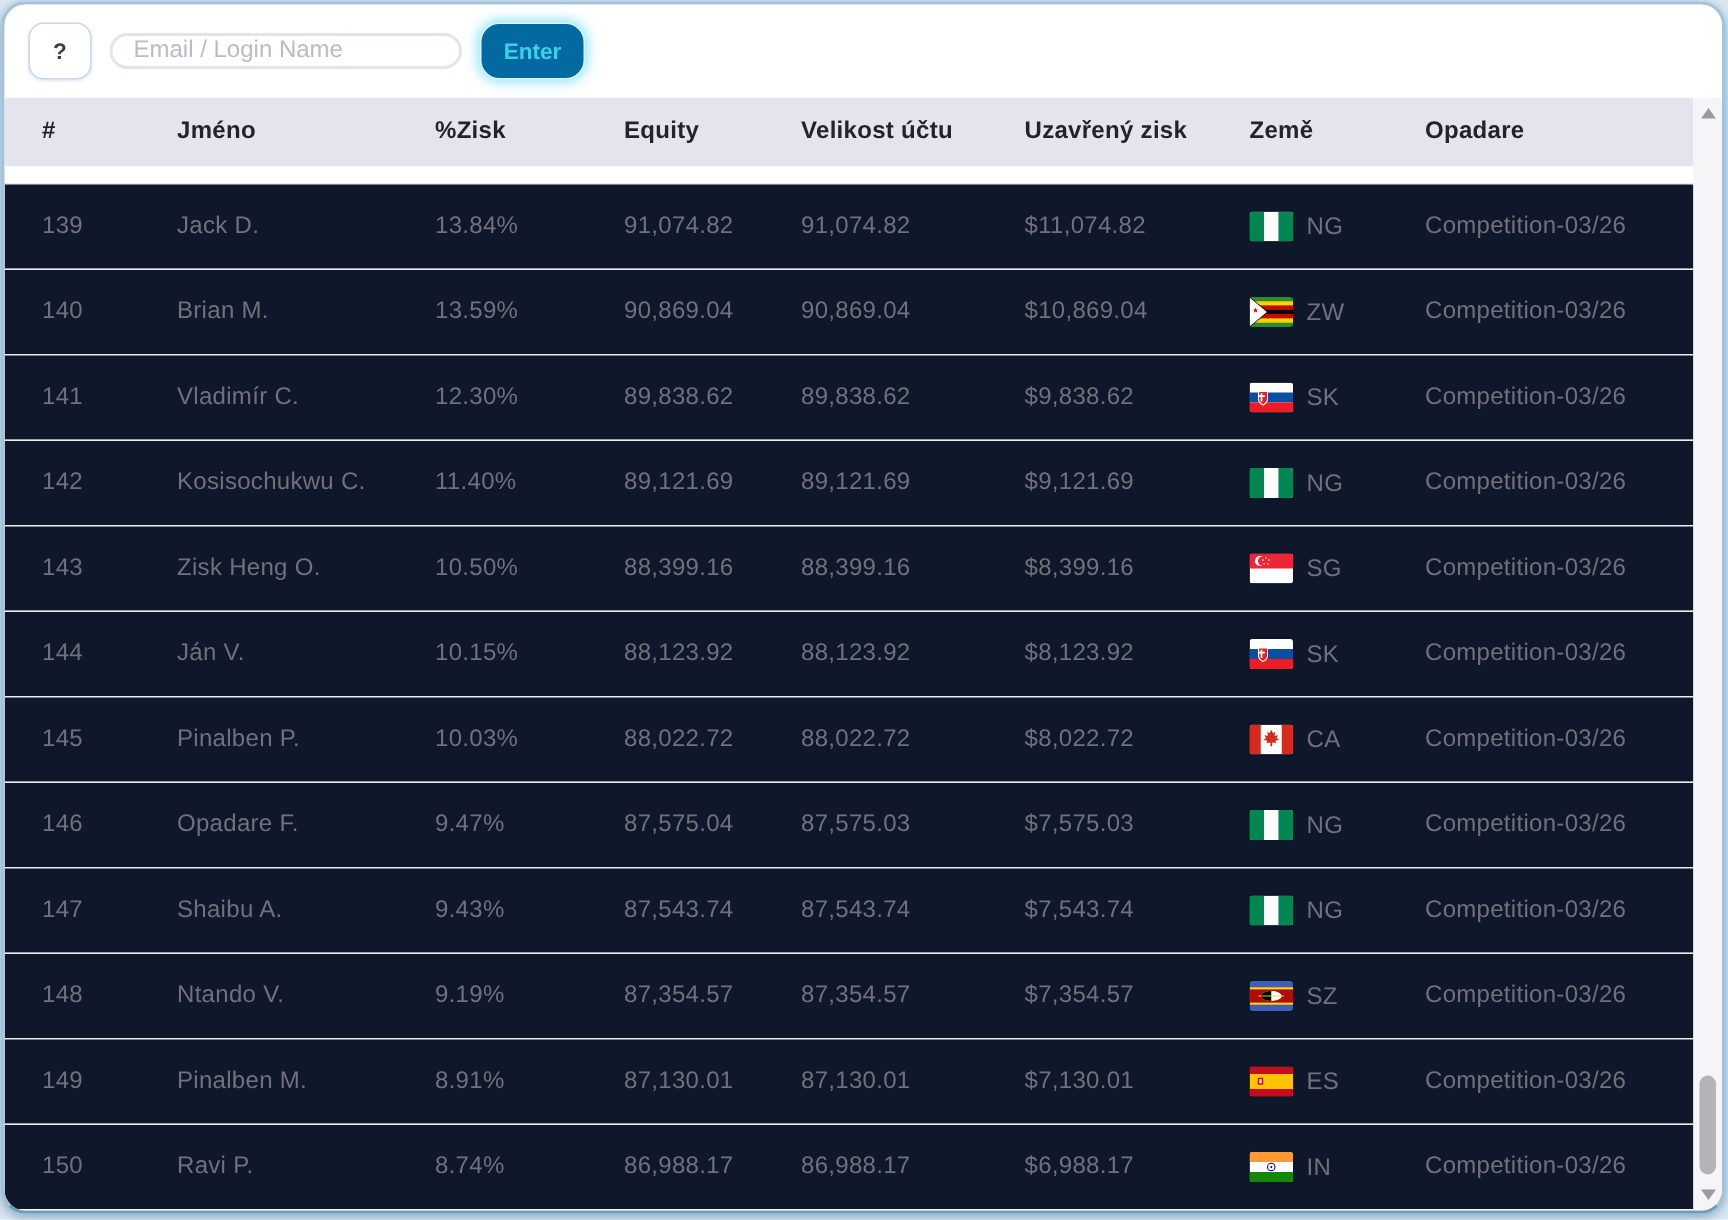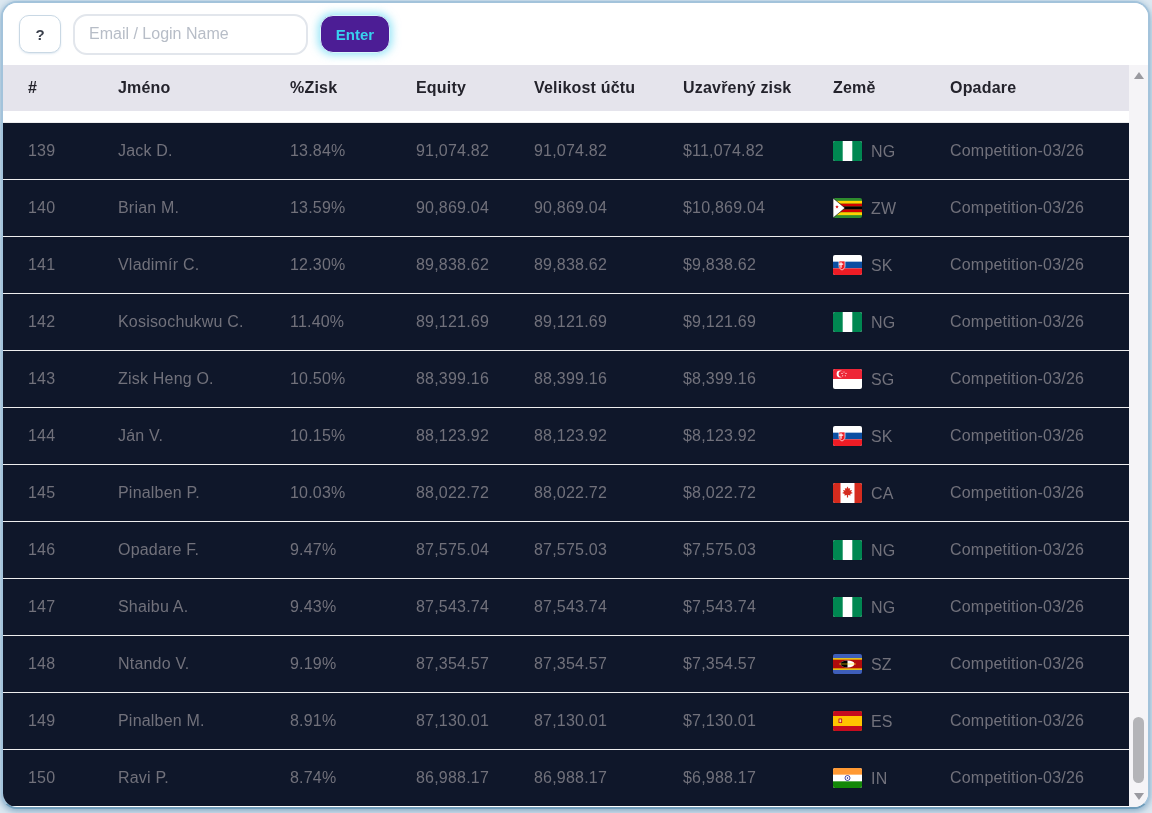--- a/index.html
+++ b/index.html
@@ -29,32 +29,32 @@
   .help-btn {
     width:42px; height:38px;
     background:#fff;
     border:1.5px solid #c9d8e4;
     border-radius:10px;
     color:#3a3f4b; font-weight:700; font-size:15px;
     cursor:pointer;
     box-shadow:0 1px 2px rgba(160,190,215,.35);
   }
   .login-input {
-    width:235px; height:41px;
+    width:235px; height:24px;
     border:2px solid #e2e6ec;
     border-radius:14px;
     padding:0 14px;
     font-size:16px; color:#444;
     font-family:inherit;
     outline:none;
   }
   .login-input::placeholder { color:#b7bdc7; }
   .enter-btn {
     height:38px; min-width:70px; padding:0 14px;
-    background:#4c1d95;
+    background:#0369a1;
     border:1px solid #d8f4fb;
     border-radius:13px;
     color:#38d1ee; font-weight:700; font-size:15px;
     font-family:inherit;
     cursor:pointer;
     box-shadow:0 0 8px 2px rgba(61,205,240,.55);
   }
   
   .content { flex:1; display:flex; overflow:hidden; }
   .table-area { flex:1; overflow:hidden; }

